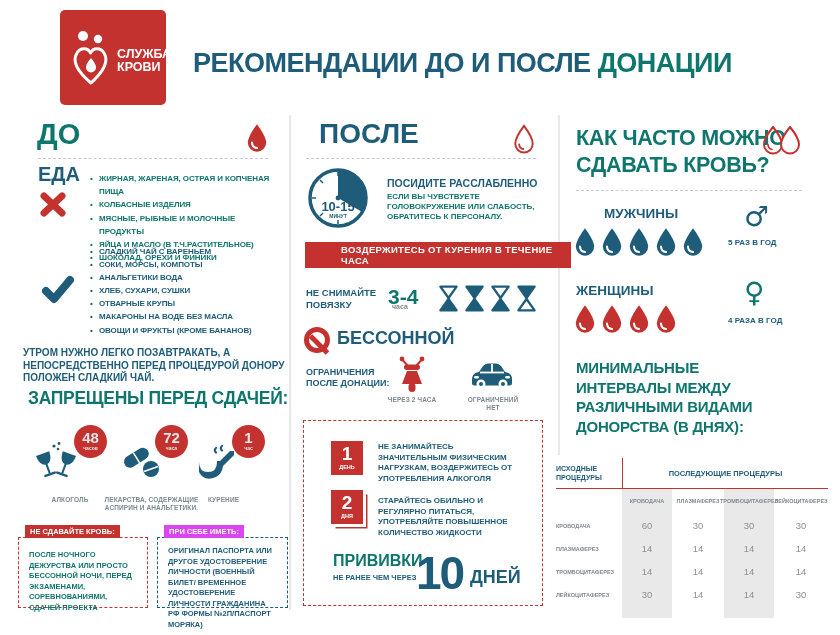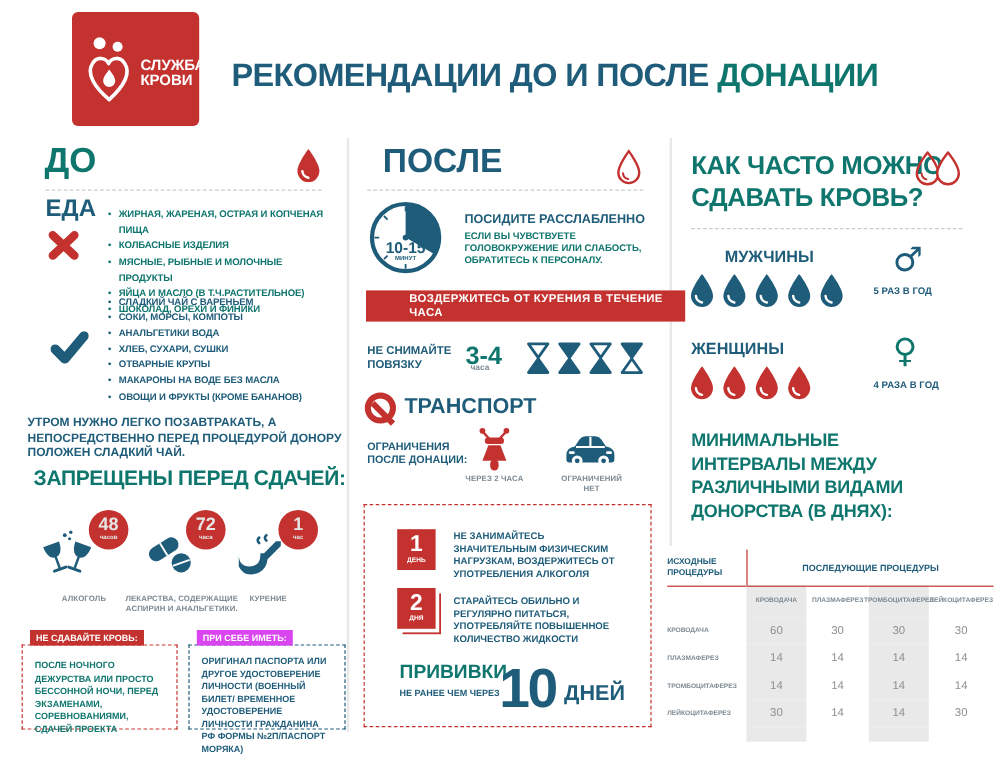--- a/index.html
+++ b/index.html
@@ -211,21 +211,21 @@
       <path d="M2.5 2.5 H19.5 L11 14.5 Z" fill="none" stroke="#1e5c7a" stroke-width="2.4" stroke-linejoin="round"></path>
       <path d="M2.5 27.5 H19.5 L11 15.5 Z" fill="#1e5c7a" stroke="#1e5c7a" stroke-width="2.4" stroke-linejoin="round"></path>
     </svg>
     <svg width="21" height="29" viewBox="0 0 22 30">
       <path d="M2.5 2.5 H19.5 L11 14.5 Z" fill="#1e5c7a" stroke="#1e5c7a" stroke-width="2.4" stroke-linejoin="round"></path>
       <path d="M2.5 27.5 H19.5 L11 15.5 Z" fill="none" stroke="#1e5c7a" stroke-width="2.4" stroke-linejoin="round"></path>
     </svg>
   </div>
 
   <div class="abs noentry" style="left:304px;top:327px;"></div>
-  <div class="abs b" style="left:337px;top:328px;font-size:18px;">ТРАНСПОРТ</div>
+  <div class="abs b" style="left:337px;top:328px;font-size:18px;">БЕССОННОЙ</div>
   <div class="abs b" style="left:306px;top:367px;width:90px;font-size:9px;line-height:11px;">ОГРАНИЧЕНИЯ ПОСЛЕ ДОНАЦИИ:</div>
   <svg class="abs" style="left:395px;top:353px;" width="34" height="40" viewBox="0 0 34 40">
     <g fill="#c3322e" stroke="#c3322e">
       <circle cx="7" cy="6" r="2.4" stroke="none"></circle>
         <circle cx="27" cy="6" r="2.4" stroke="none"></circle>
       <line x1="8" y1="7.5" x2="13" y2="13" stroke-width="2"></line>
         <line x1="26" y1="7.5" x2="21" y2="13" stroke-width="2"></line>
       <rect x="9" y="11.5" width="16" height="5.5" rx="2.7" stroke="none"></rect>
       <path d="M12 18 h10 l5 13 h-20 Z" stroke="none"></path>
       <rect x="13.5" y="30" width="7" height="9" rx="3.5" stroke="none"></rect>

